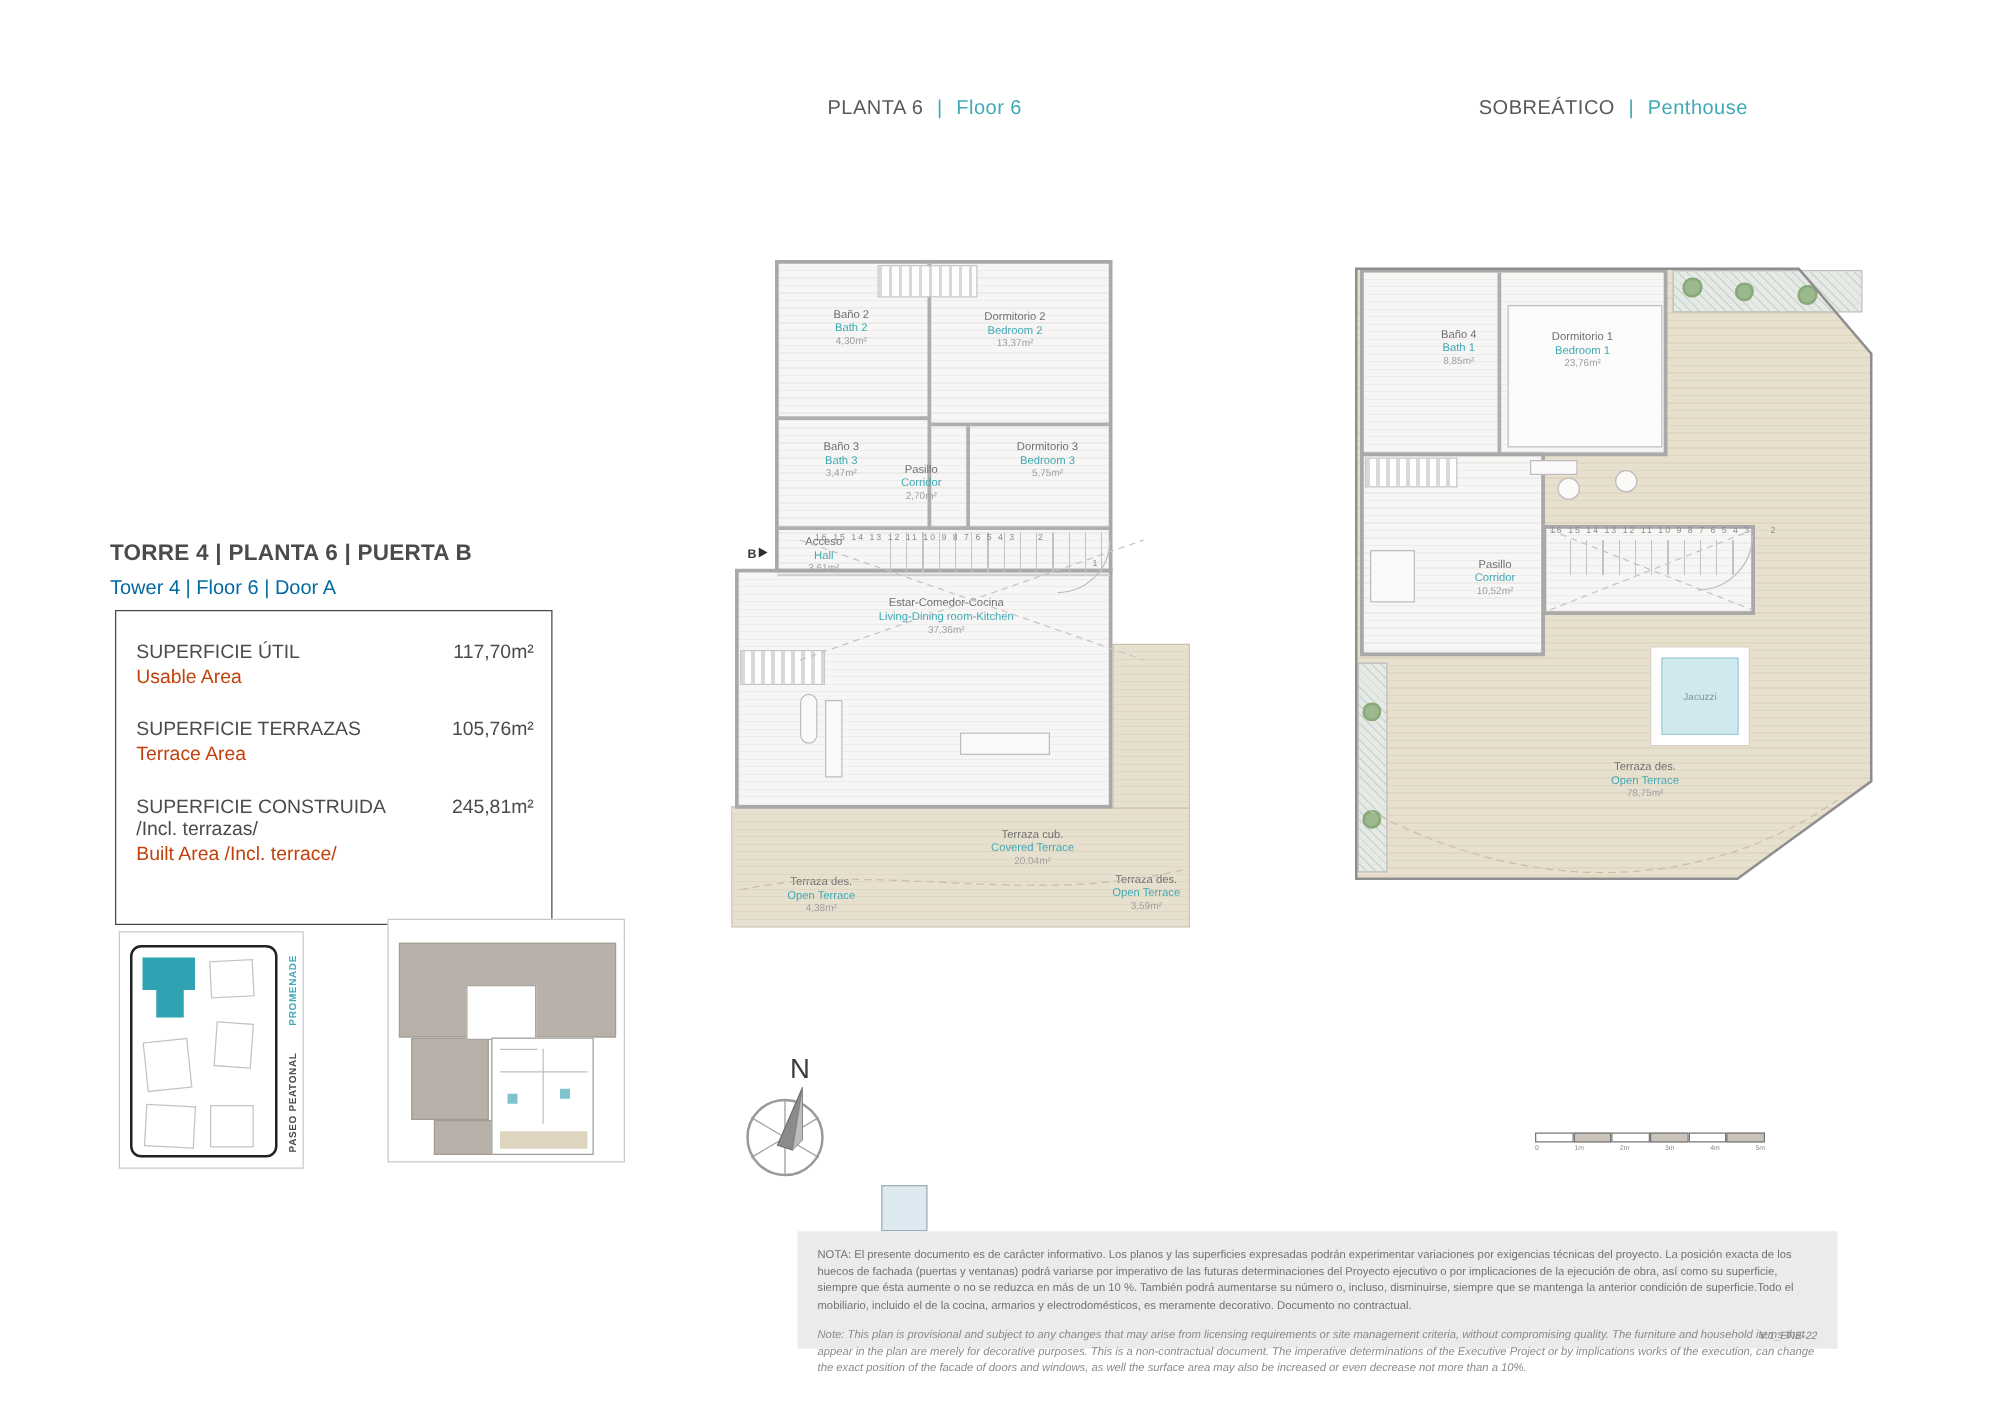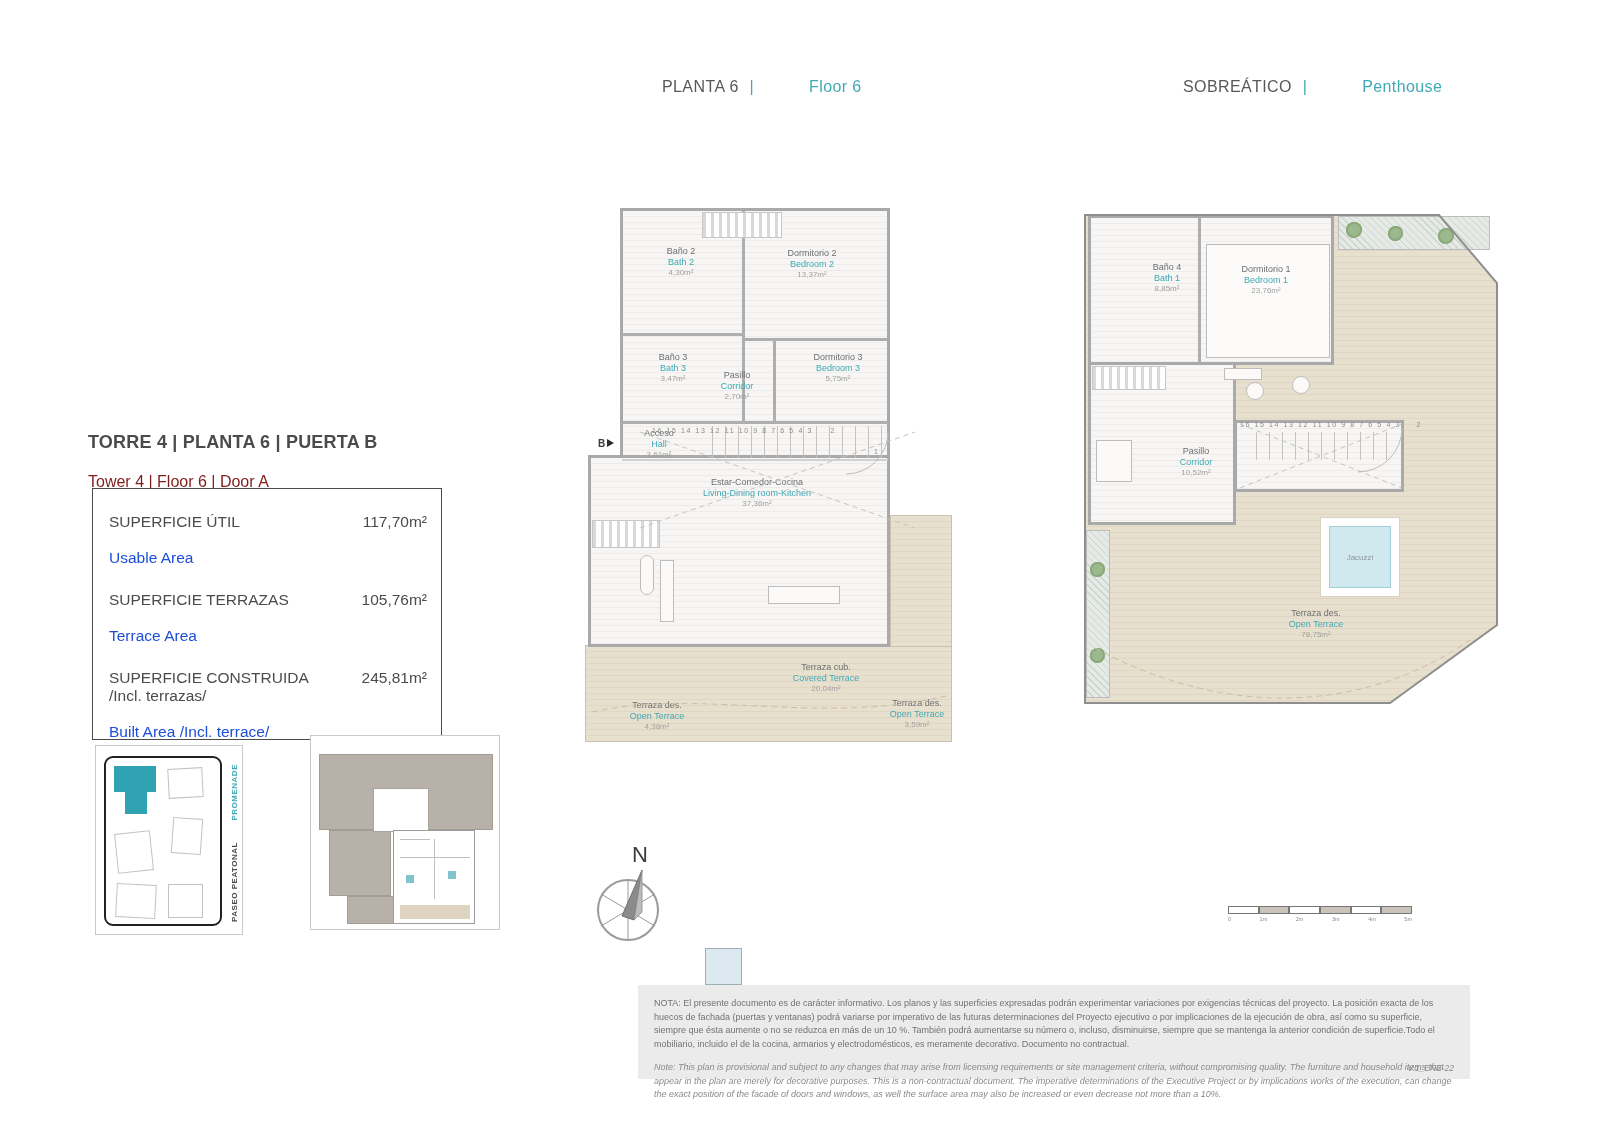--- a/index.html
+++ b/index.html
@@ -1,30 +1,30 @@
 <!DOCTYPE html>
 <html><head>
 <meta charset="utf-8">
 <style>
   html,body{margin:0;padding:0;background:#fff;}
   .canvas{position:relative;width:1600px;height:1130px;background:#ffffff;overflow:hidden;
           font-family:"Liberation Sans", sans-serif;color:#58595b;}
   .abs{position:absolute;}
   
   .hdr{font-size:16px;letter-spacing:.4px;color:#58595b;white-space:nowrap;}
-  .hdr .teal{color:#3fa9b5;margin-left:44px;}
+  .hdr .teal{color:#3fa9b5;}
   .hdr .sep{color:#3fa9b5;margin:0 6px;font-weight:300;}
   
   .unit-title{font-size:18px;font-weight:bold;color:#4a4b4d;letter-spacing:.2px;}
-  .unit-sub{font-size:16px;color:#7f1d1d;margin-top:20px;}
+  .unit-sub{font-size:16px;color:#0369a1;margin-top:9px;}
   .info-box{border:1.5px solid #4a4a4a;background:#fff;}
   .area-row{position:relative;margin:0 0 24px 0;}
   .area-row .es{font-size:15.5px;color:#4a4b4d;}
   .area-row .es2{font-size:15.5px;color:#4a4b4d;}
-  .area-row .en{font-size:15.5px;color:#1d4ed8;margin-top:18px;}
+  .area-row .en{font-size:15.5px;color:#c2410c;margin-top:2px;}
   .area-row .val{position:absolute;right:0;top:0;font-size:15.5px;color:#4a4b4d;}
   .beige{background:repeating-linear-gradient(180deg,#e8e0cf 0 5px,#e0d6c2 5px 6px);}
   .wall{background:#aeaeae;}
   .wall-lt{background:#d0d0d0;}
   .white-blk{background:repeating-linear-gradient(180deg,#f7f6f4 0 5px,#edecea 5px 6px);border:3px solid #a9a9a9;box-sizing:border-box;}
   .stairsV{background:repeating-linear-gradient(90deg,rgba(0,0,0,0) 0 12px,#c3c3c3 12px 13px);}
   .hatch-closet{background:repeating-linear-gradient(90deg,#d9d9d9 0 3px,#ffffff 3px 8px);border:1px solid #c7c7c7;box-sizing:border-box;}
   .hatch-zone{background:repeating-linear-gradient(45deg,#e6eae6 0 4px,#ccd5ce 4px 5px);border:1px solid #bcbcbc;box-sizing:border-box;}
   .plant{border-radius:50% 46% 52% 48%;background:#9cb98d;box-shadow:inset 0 0 0 2px #8aa97a;}
   

